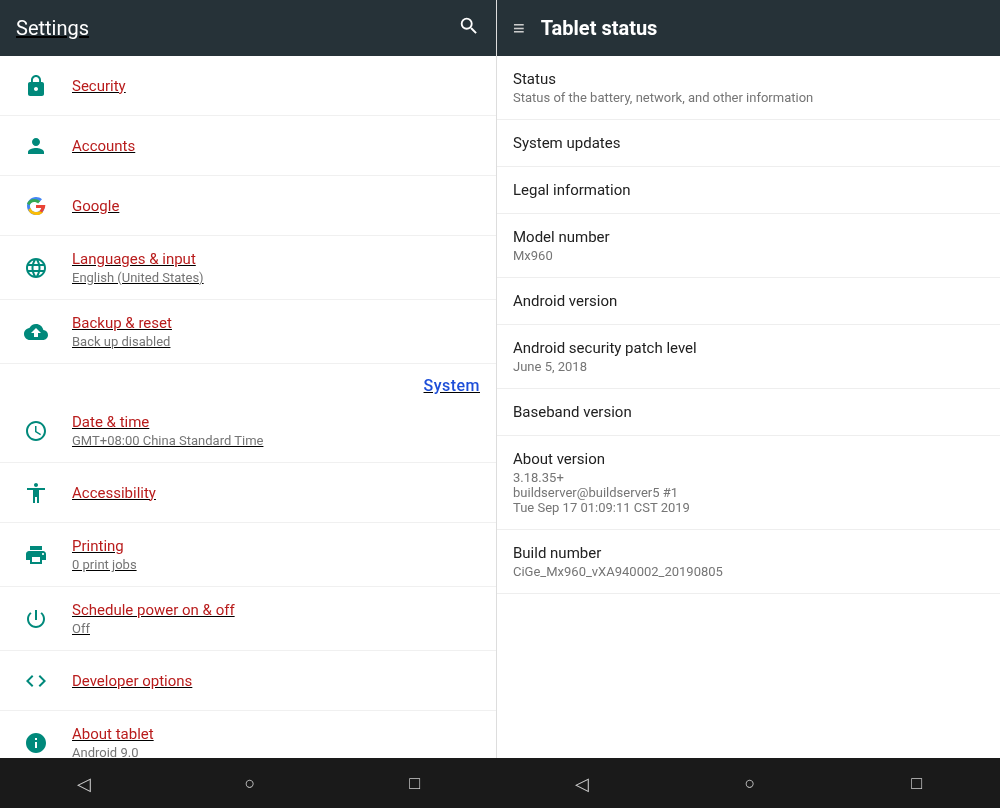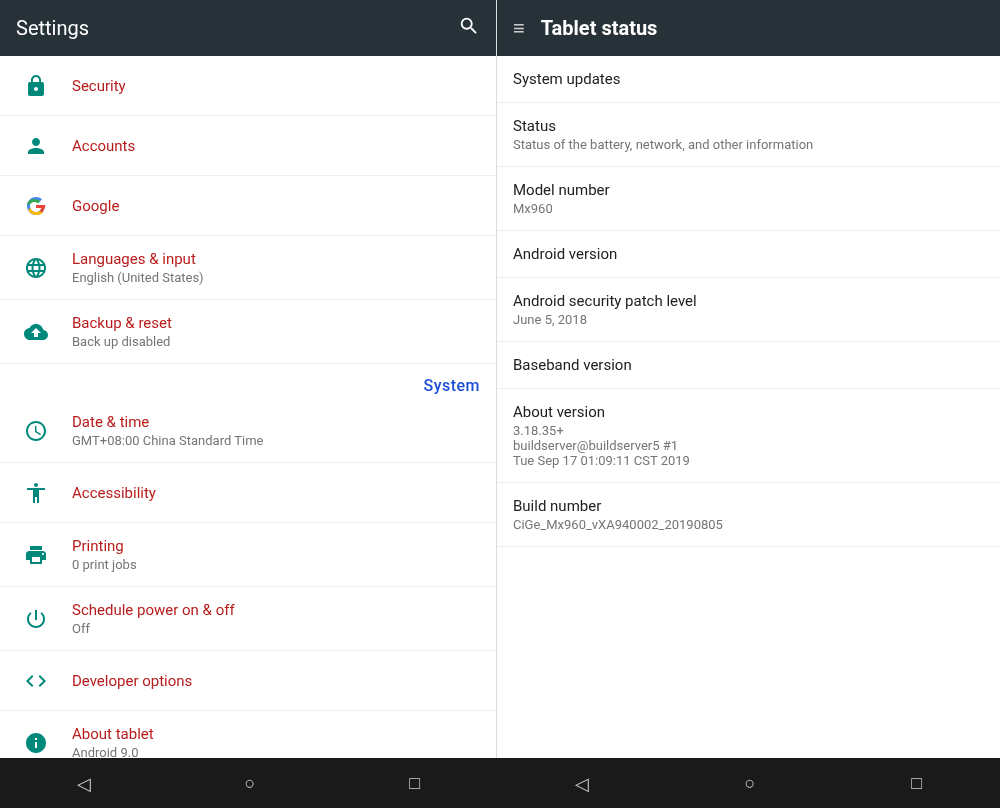--- a/index.html
+++ b/index.html
@@ -11,20 +11,21 @@
       overflow: hidden;
     }
 
     
     .left-panel {
       width: 497px;
       display: flex;
       flex-direction: column;
       background: #fff;
       border-right: 1px solid #ddd;
+      text-decoration: underline;
     }
 
     .left-header {
       background: #263238;
       color: #fff;
       padding: 0 16px;
       height: 56px;
       display: flex;
       align-items: center;
       justify-content: space-between;
@@ -326,28 +327,31 @@
   </div>
 
   <div class="right-panel">
     <div class="right-header">
       <span class="nav-btn" style="padding:0;font-size:20px;">≡</span>
       <span class="right-header-title">Tablet status</span>
     </div>
     <div class="right-scroll">
 
       <div class="info-item">
-        <div class="info-label">System updates</div>
-      </div>
-
-      <div class="info-item">
         <div class="info-label">Status</div>
         <div class="info-value">Status of the battery, network, and other information</div>
       </div>
 
+      <div class="info-item">
+        <div class="info-label">System updates</div>
+      </div>
+
+      <div class="info-item">
+        <div class="info-label">Legal information</div>
+      </div>
 
       <div class="info-item">
         <div class="info-label">Model number</div>
         <div class="info-value">Mx960</div>
       </div>
 
       <div class="info-item">
         <div class="info-label">Android version</div>
       </div>
 

